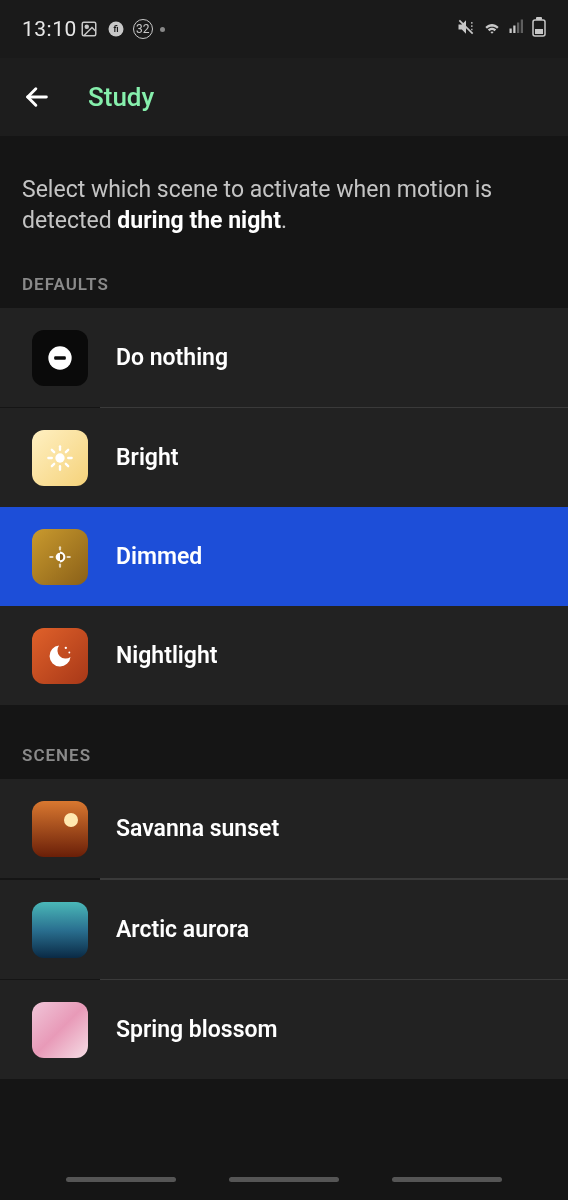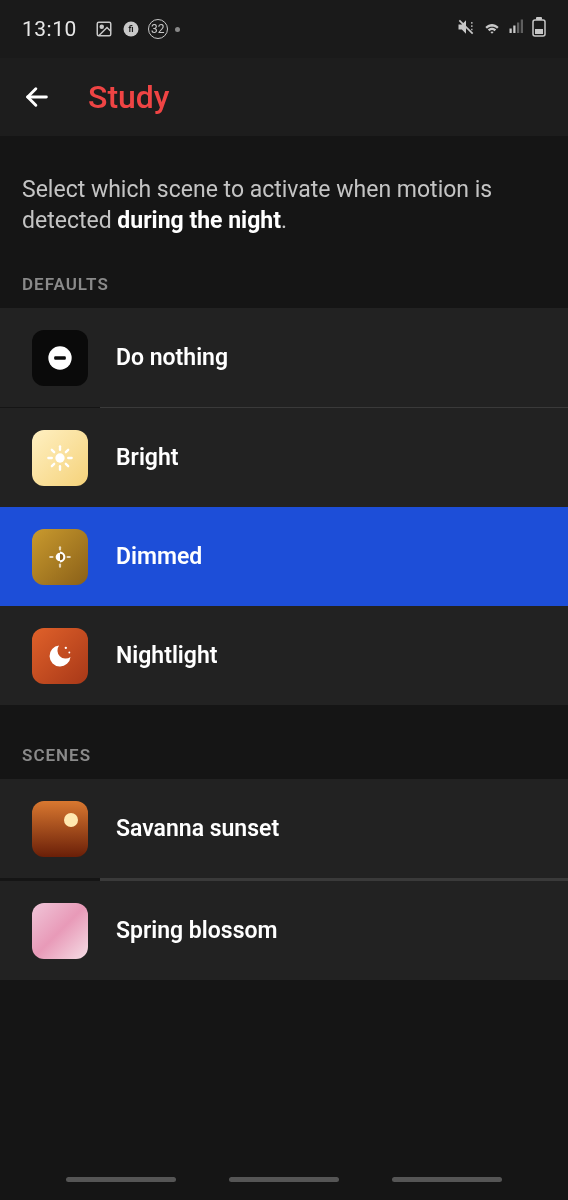--- a/index.html
+++ b/index.html
@@ -14,21 +14,21 @@
     .status-bar {
       height: 58px;
       display: flex;
       justify-content: space-between;
       align-items: center;
       padding: 0 22px;
       background: #1a1a1a;
     }
     .status-left {
       display: flex;
-      gap: 17px;
+      gap: 2px;
     }
     .status-time {
       font-size: 21px;
       font-weight: 400;
       color: #e8e8e8;
       letter-spacing: 0.5px;
     }
     .status-icon-group { display: flex; gap: 7px; align-items: center; }
     .status-icon-box {
       width: 20px; height: 20px;
@@ -52,23 +52,23 @@
       padding: 0 22px;
       gap: 36px;
       background: #1d1d1d;
     }
     .back-btn {
       width: 30px; height: 30px;
       display: flex; align-items: center; justify-content: center;
       cursor: pointer;
     }
     .page-title {
-      font-size: 32px;
+      font-size: 26px;
       font-weight: 500;
-      color: #ef4444;
+      color: #86efac;
     }
     .instruction {
       padding: 38px 22px 38px 22px;
       font-size: 23px;
       line-height: 1.35;
       color: #c4c4c4;
     }
     .instruction .bold { font-weight: 700; color: #fff; }
     .section-header {
       padding: 0 22px 14px 22px;
@@ -260,20 +260,24 @@
 
 <div class="section-header">SCENES</div>
 
 <div class="list">
   <div class="row">
     <div class="thumb thumb-savanna"></div>
     <div class="row-label">Savanna sunset</div>
   </div>
   <div class="divider"></div>
   <div class="divider"></div>
+  <div class="row">
+    <div class="thumb thumb-arctic"></div>
+    <div class="row-label">Arctic aurora</div>
+  </div>
   <div class="divider"></div>
   <div class="row">
     <div class="thumb thumb-blossom"></div>
     <div class="row-label">Spring blossom</div>
   </div>
 </div>
 
 <div class="nav-pills">
   <div class="pill"></div>
   <div class="pill"></div>

